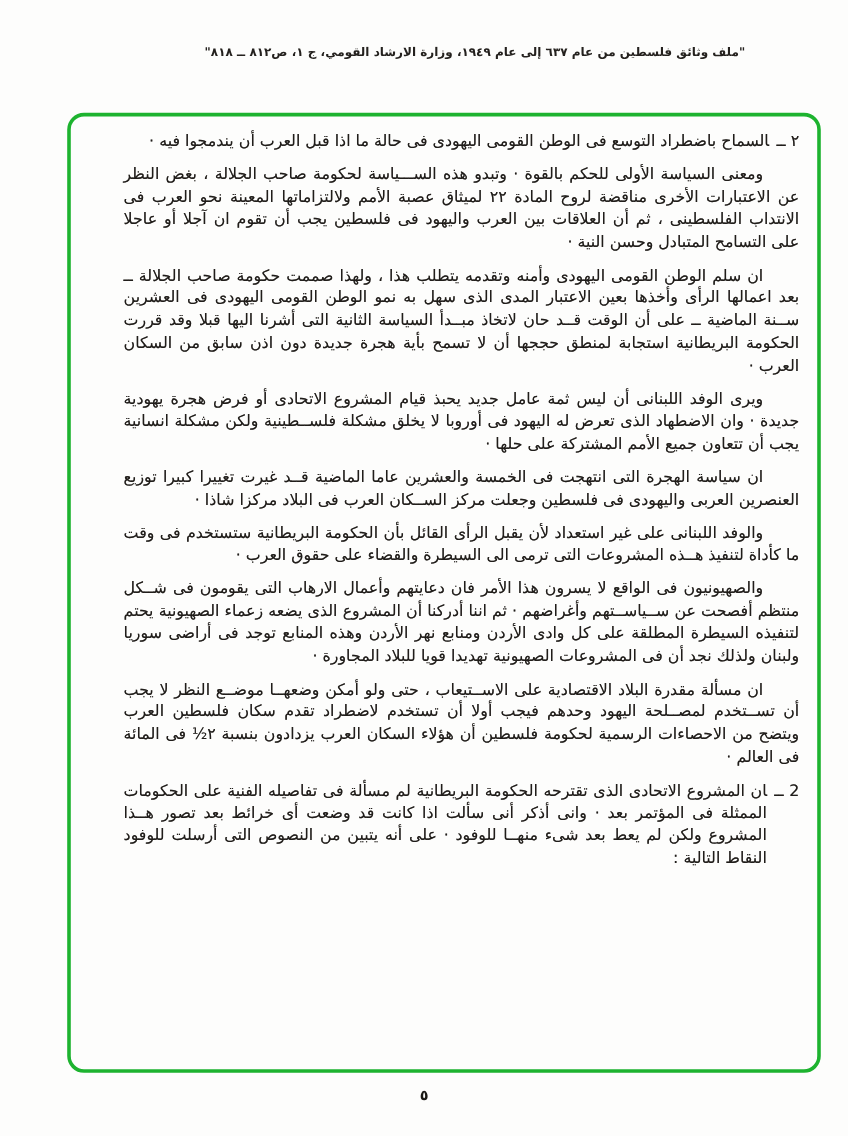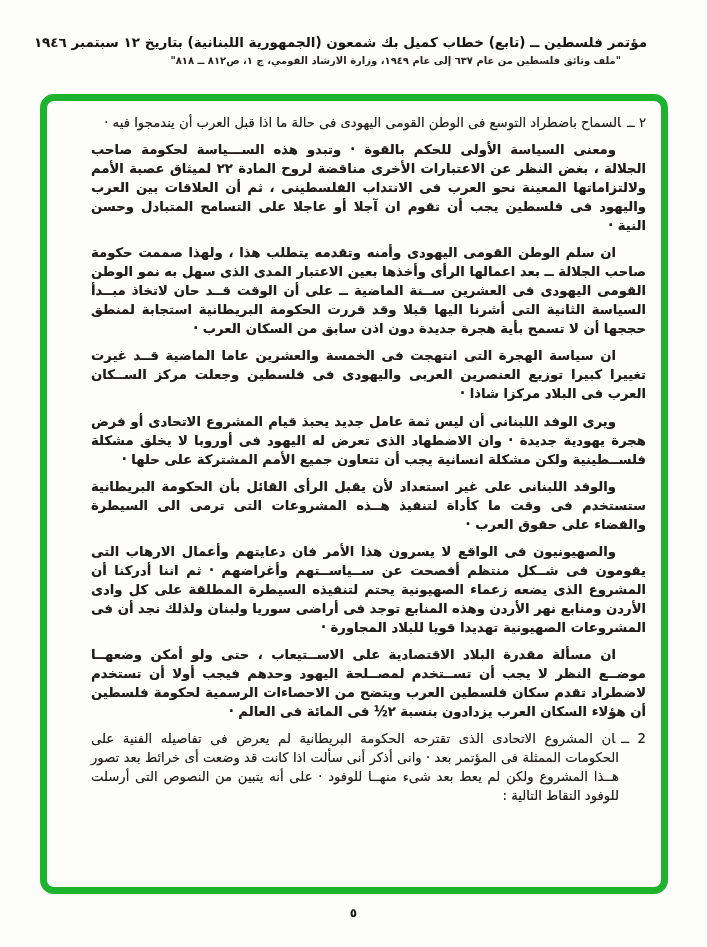--- a/index.html
+++ b/index.html
@@ -40,26 +40,26 @@
     margin-left: 4px;
     padding-right: 26px;
     font-size: 10px;
     font-weight: bold;
     color: #24211e;
     white-space: nowrap;
   }
   
   .doc-frame {
     position: absolute;
-    left: 40px;
+    left: 56px;
     top: 94px;
     width: 628px;
     height: 800px;
     box-sizing: border-box;
-    border: 7px solid #c4b5fd;
+    border: 3px solid #c4b5fd;
     border-radius: 14px;
     background: transparent;
     overflow: hidden;
   }
   
   .doc-body {
     box-sizing: border-box;
     width: 100%;
     height: 100%;
     padding: 13px 15px 6px 44px;
@@ -67,21 +67,20 @@
     line-height: 18.9px;
     text-align: justify;
     color: #201d1a;
     text-shadow: 0 0 0.4px rgba(32,29,26,0.55);
   }
   .para {
     margin: 0 0 8.5px 0;
   }
   .para.indent {
     text-indent: 30px;
-    font-weight: bold;
   }
   .para.item-flush {
     text-indent: 0;
   }
   .para.item-hang {
     padding-right: 27px;
     text-indent: -27px;
   }
   .marker {
     margin-left: 6px;
@@ -98,44 +97,43 @@
     font-weight: bold;
     color: #1a1814;
   }
 </style>
 </head>
 <body>
 
 <div class="page" style="background: rgb(253, 253, 252);">
 
   <div class="header">
-    <div class="header-title">مؤتمر فلسطين ــ (تابع) خطاب كميل بك شمعون (الجمهورية اللبنانية) بتاريخ ١٢ سبتمبر ١٩٤٦</div>
     <div class="header-source">"ملف وثائق فلسطين من عام ٦٣٧ إلى عام ١٩٤٩، وزارة الارشاد القومي، ج ١، ص٨١٢ ــ ٨١٨"</div>
   </div>
 
   <div class="doc-frame" style="border-color: rgb(29, 179, 47);">
     <div class="doc-body" style="color: rgb(32, 29, 26);">
 
       <p class="para item-flush"><span class="marker">٢ ــ</span><span>السماح باضطراد التوسع فى الوطن القومى اليهودى فى حالة ما اذا قبل العرب أن يندمجوا فيه ·</span></p>
 
       <p class="para indent"><span>ومعنى السياسة الأولى للحكم بالقوة · وتبدو هذه الســـياسة لحكومة صاحب الجلالة ، بغض النظر عن الاعتبارات الأخرى مناقضة لروح المادة ٢٢ لميثاق عصبة الأمم ولالتزاماتها المعينة نحو العرب فى الانتداب الفلسطينى ، ثم أن العلاقات بين العرب واليهود فى فلسطين يجب أن تقوم ان آجلا أو عاجلا على التسامح المتبادل وحسن النية ·</span></p>
 
       <p class="para indent"><span>ان سلم الوطن القومى اليهودى وأمنه وتقدمه يتطلب هذا ، ولهذا صممت حكومة صاحب الجلالة ــ بعد اعمالها الرأى وأخذها بعين الاعتبار المدى الذى سهل به نمو الوطن القومى اليهودى فى العشرين ســنة الماضية ــ على أن الوقت قــد حان لاتخاذ مبــدأ السياسة الثانية التى أشرنا اليها قبلا وقد قررت الحكومة البريطانية استجابة لمنطق حججها أن لا تسمح بأية هجرة جديدة دون اذن سابق من السكان العرب ·</span></p>
 
+      <p class="para indent"><span>ويرى الوفد اللبنانى أن ليس ثمة عامل جديد يحبذ قيام المشروع الاتحادى أو فرض هجرة يهودية جديدة · وان الاضطهاد الذى تعرض له اليهود فى أوروبا لا يخلق مشكلة فلســطينية ولكن مشكلة انسانية يجب أن تتعاون جميع الأمم المشتركة على حلها ·</span></p>
+
       <p class="para indent"><span>ان سياسة الهجرة التى انتهجت فى الخمسة والعشرين عاما الماضية قــد غيرت تغييرا كبيرا توزيع العنصرين العربى واليهودى فى فلسطين وجعلت مركز الســكان العرب فى البلاد مركزا شاذا ·</span></p>
-
-      <p class="para indent"><span>ويرى الوفد اللبنانى أن ليس ثمة عامل جديد يحبذ قيام المشروع الاتحادى أو فرض هجرة يهودية جديدة · وان الاضطهاد الذى تعرض له اليهود فى أوروبا لا يخلق مشكلة فلســطينية ولكن مشكلة انسانية يجب أن تتعاون جميع الأمم المشتركة على حلها ·</span></p>
 
 
       <p class="para indent"><span>والوفد اللبنانى على غير استعداد لأن يقبل الرأى القائل بأن الحكومة البريطانية ستستخدم فى وقت ما كأداة لتنفيذ هــذه المشروعات التى ترمى الى السيطرة والقضاء على حقوق العرب ·</span></p>
 
       <p class="para indent"><span>والصهيونيون فى الواقع لا يسرون هذا الأمر فان دعايتهم وأعمال الارهاب التى يقومون فى شــكل منتظم أفصحت عن ســياســتهم وأغراضهم · ثم اننا أدركنا أن المشروع الذى يضعه زعماء الصهيونية يحتم لتنفيذه السيطرة المطلقة على كل وادى الأردن ومنابع نهر الأردن وهذه المنابع توجد فى أراضى سوريا ولبنان ولذلك نجد أن فى المشروعات الصهيونية تهديدا قويا للبلاد المجاورة ·</span></p>
 
       <p class="para indent"><span>ان مسألة مقدرة البلاد الاقتصادية على الاســتيعاب ، حتى ولو أمكن وضعهــا موضــع النظر لا يجب أن تســتخدم لمصــلحة اليهود وحدهم فيجب أولا أن تستخدم لاضطراد تقدم سكان فلسطين العرب ويتضح من الاحصاءات الرسمية لحكومة فلسطين أن هؤلاء السكان العرب يزدادون بنسبة ٢½ فى المائة فى العالم ·</span></p>
 
-      <p class="para item-hang"><span class="marker">2 ــ</span><span>ان المشروع الاتحادى الذى تقترحه الحكومة البريطانية لم يعرض فى تفاصيله الفنية على الحكومات الممثلة فى المؤتمر بعد · وانى أذكر أنى سألت اذا كانت قد وضعت أى خرائط بعد تصور هــذا المشروع ولكن لم يعط بعد شىء منهــا للوفود · على أنه يتبين من النصوص التى أرسلت للوفود النقاط التالية :</span></p>
+      <p class="para item-hang"><span class="marker">2 ــ</span><span>ان المشروع الاتحادى الذى تقترحه الحكومة البريطانية لم مسألة فى تفاصيله الفنية على الحكومات الممثلة فى المؤتمر بعد · وانى أذكر أنى سألت اذا كانت قد وضعت أى خرائط بعد تصور هــذا المشروع ولكن لم يعط بعد شىء منهــا للوفود · على أنه يتبين من النصوص التى أرسلت للوفود النقاط التالية :</span></p>
 
     </div>
   </div>
 
   <div class="page-number">٥</div>
 
 </div>
 
 </body></html>

